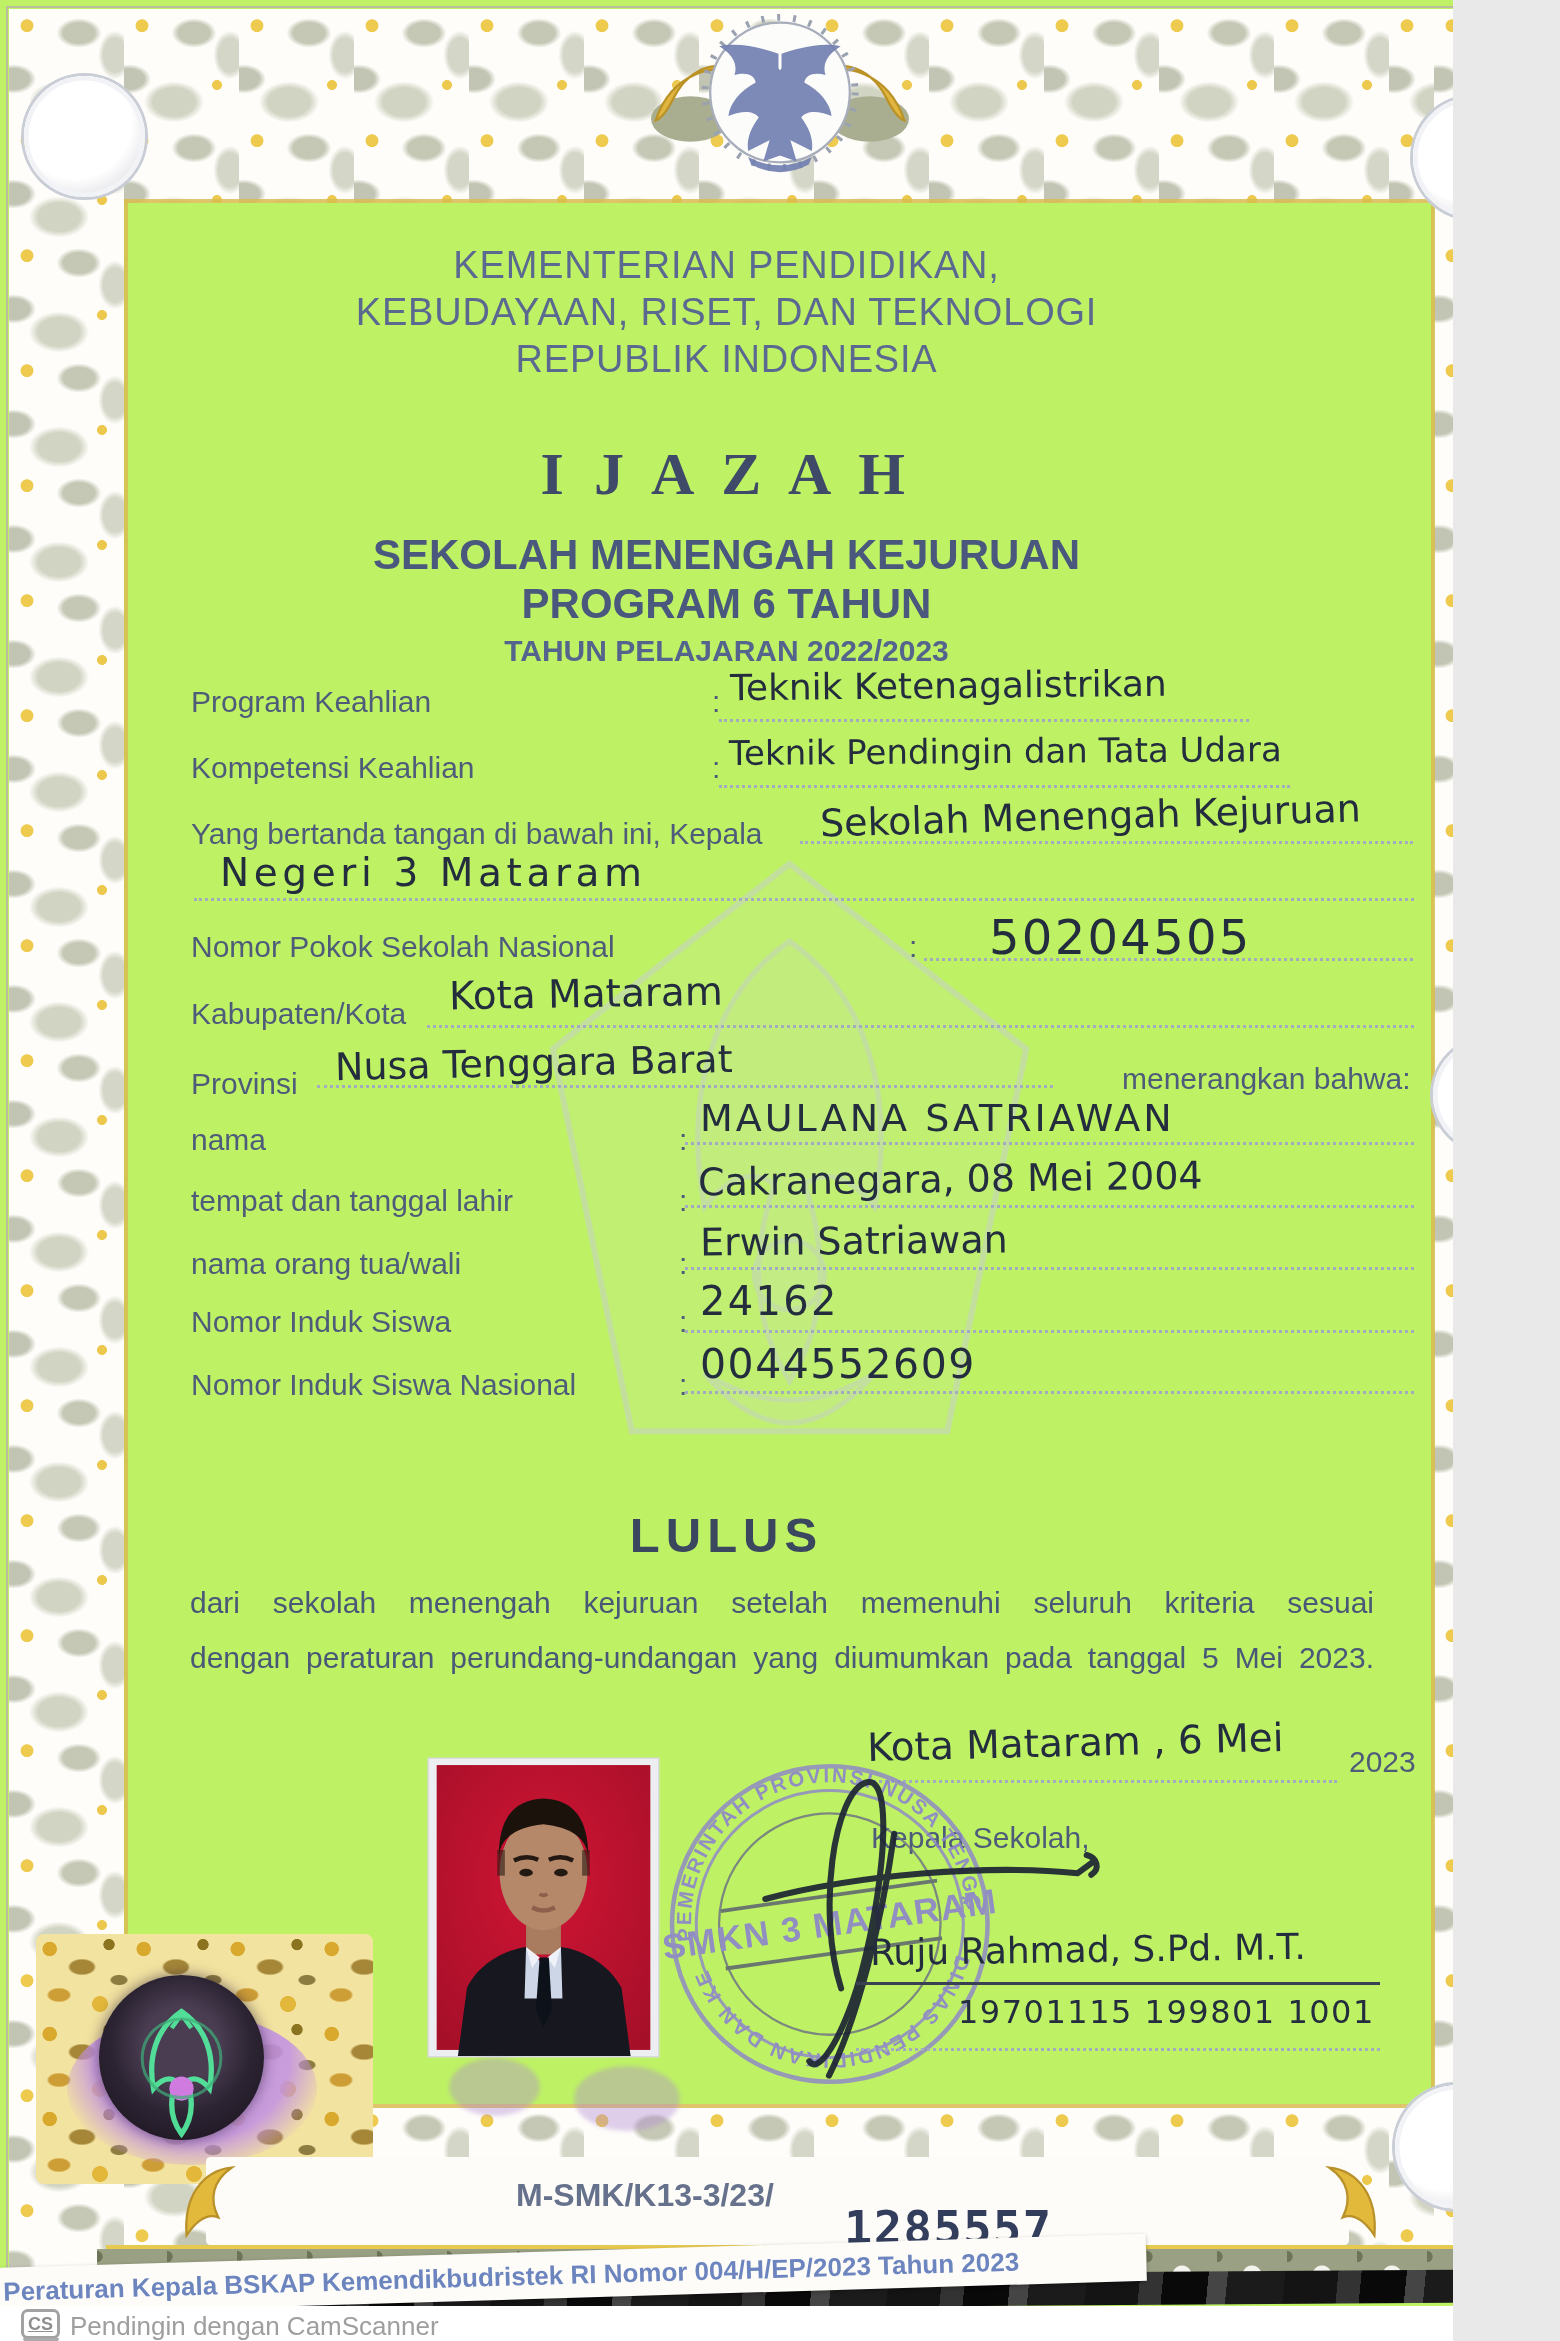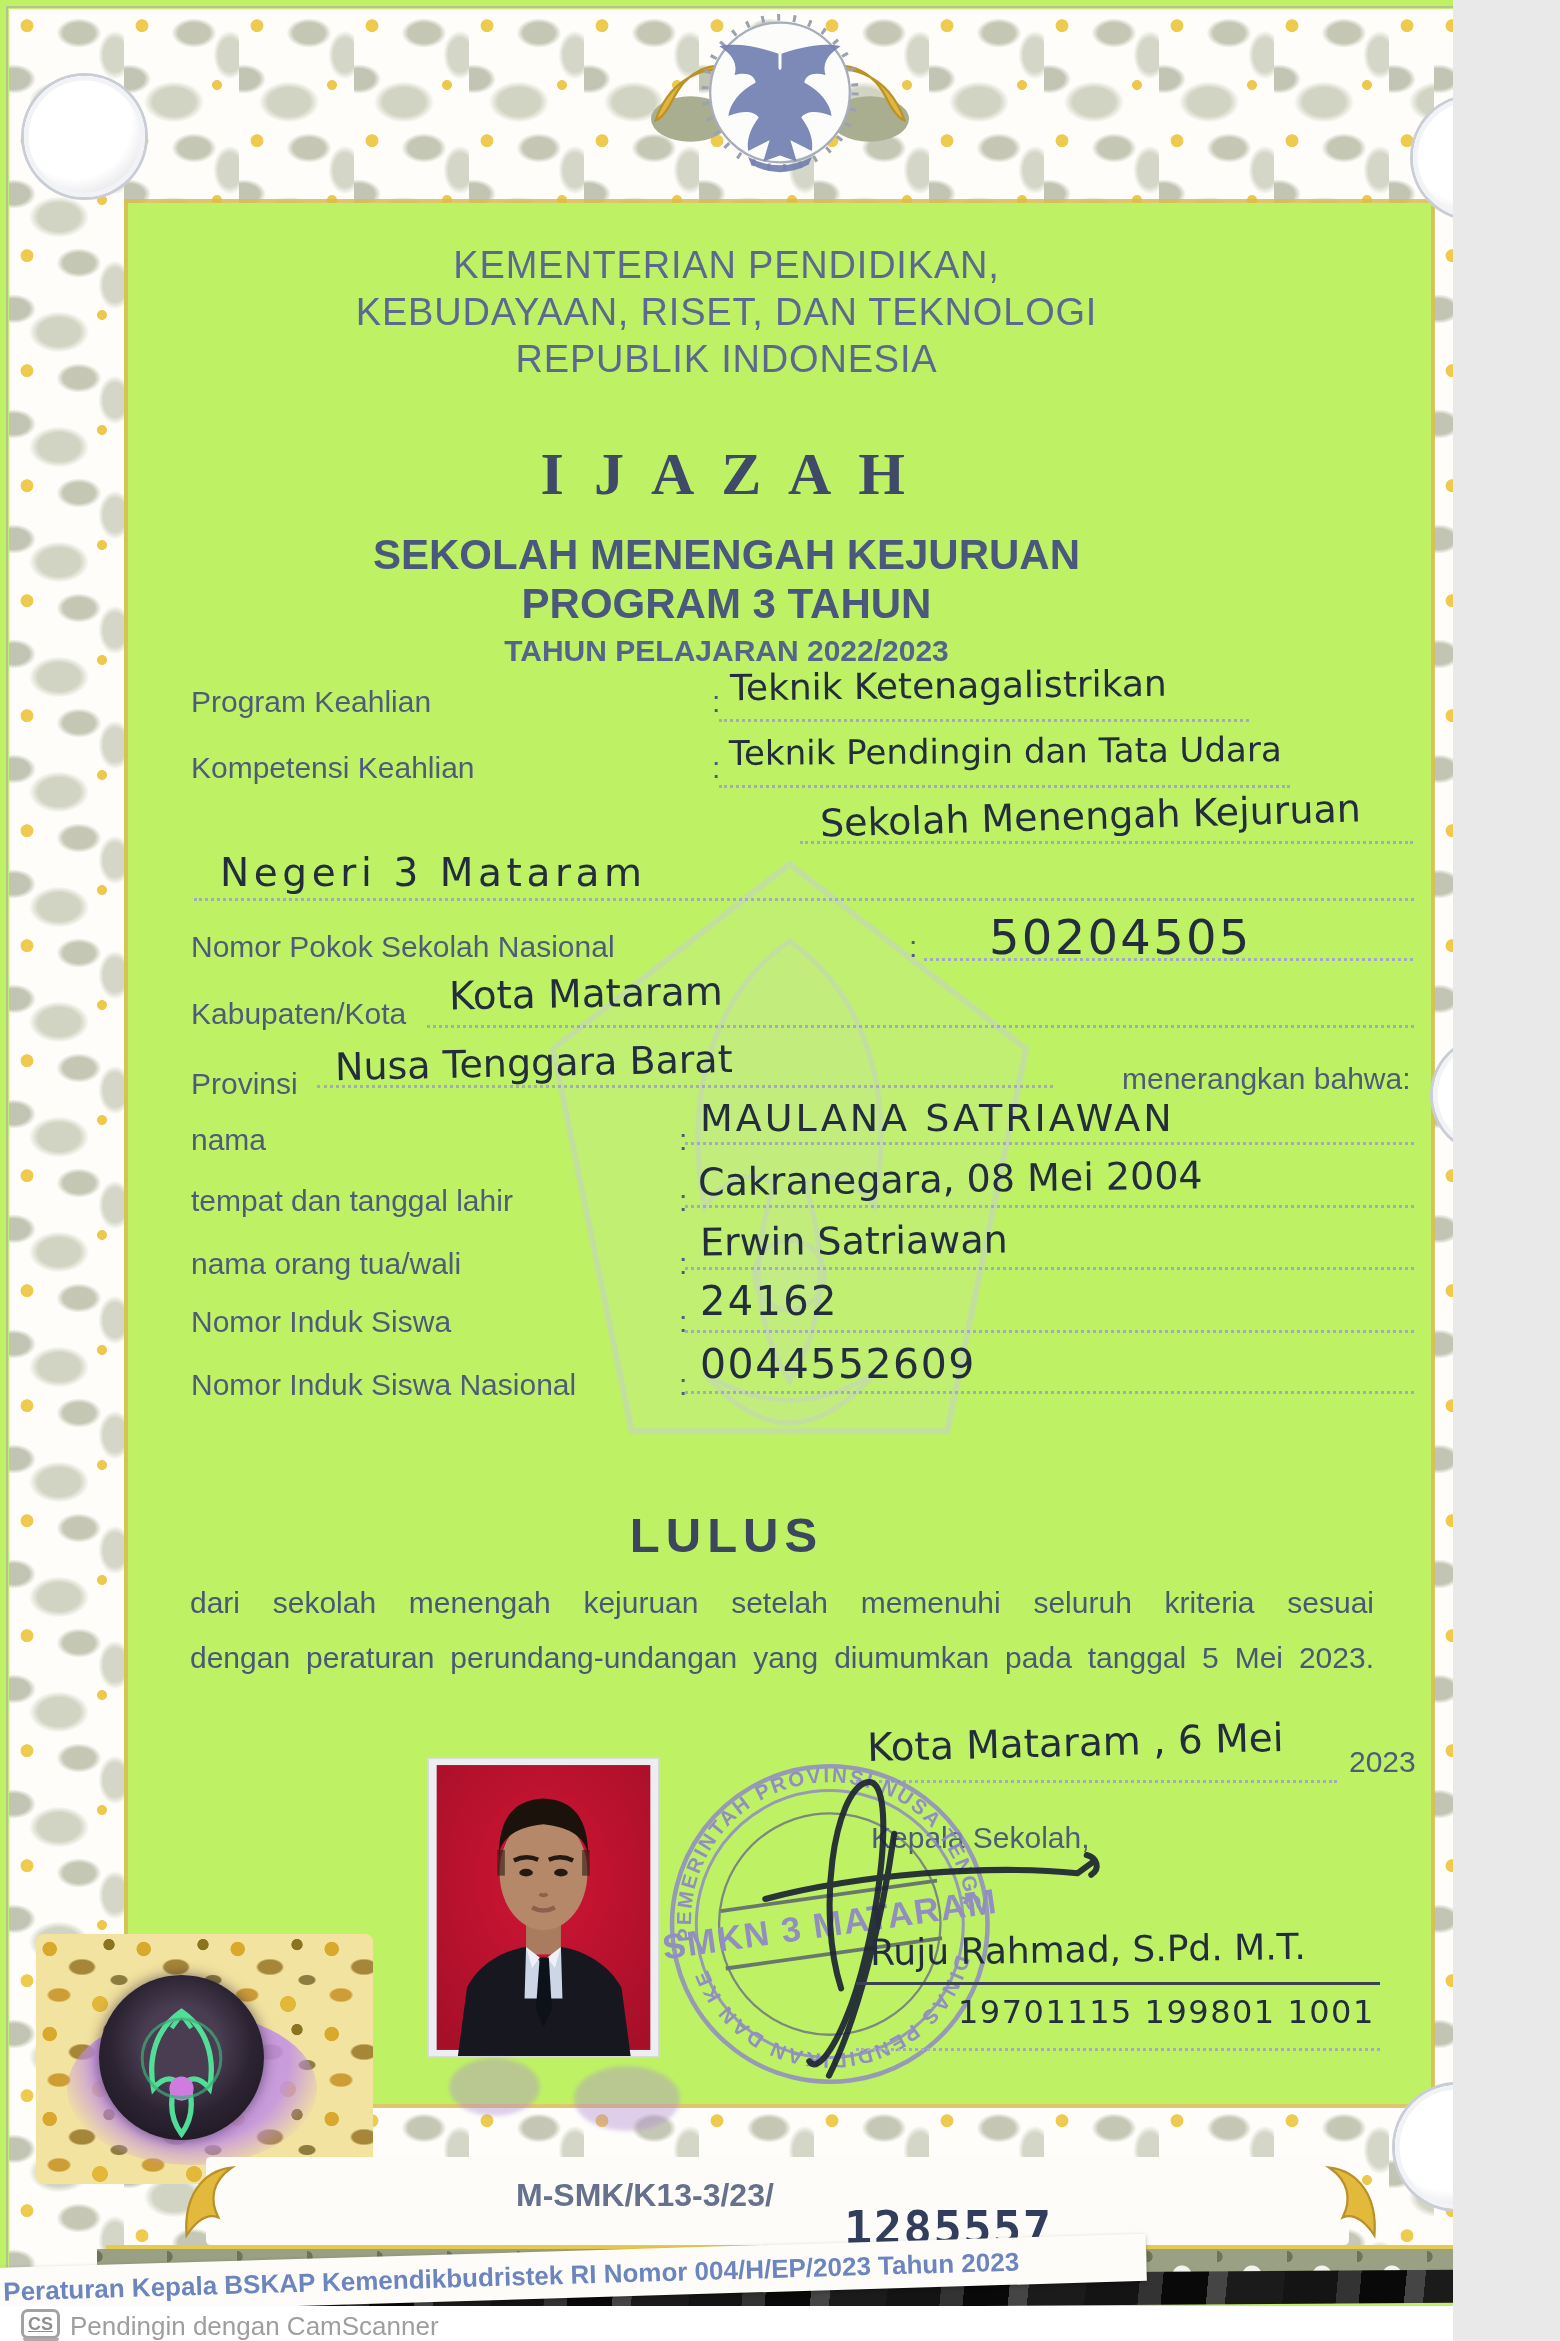--- a/index.html
+++ b/index.html
@@ -112,33 +112,34 @@
     </g>
   </svg>
 
   <div class="abs ministry" style="top:244px;">KEMENTERIAN PENDIDIKAN,</div>
   <div class="abs ministry" style="top:291px;">KEBUDAYAAN, RISET, DAN TEKNOLOGI</div>
   <div class="abs ministry" style="top:338px;">REPUBLIK INDONESIA</div>
 
   <div class="abs title-serif" style="top:440px;">I J A Z A H</div>
 
   <div class="abs school-bold" style="top:531px;">SEKOLAH MENENGAH KEJURUAN</div>
-  <div class="abs school-bold" style="top:580px;">PROGRAM 3 TAHUN</div>
+  <div class="abs school-bold" style="top:580px;">PROGRAM 6 TAHUN</div>
   <div class="abs year-line" style="top:634px;">TAHUN PELAJARAN 2022/2023</div>
 
   <div class="abs lbl" style="left:191px;top:685px;">Program Keahlian</div>
   <div class="abs lbl" style="left:712px;top:685px;">:</div>
   <div class="abs hand" style="left:730px;top:665px;transform:rotate(-.6deg);font-size:36px;">Teknik Ketenagalistrikan</div>
   <div class="abs dotline" style="left:719px;top:719px;width:530px;"></div>
 
   <div class="abs lbl" style="left:191px;top:751px;">Kompetensi Keahlian</div>
   <div class="abs lbl" style="left:712px;top:751px;">:</div>
   <div class="abs hand" style="left:729px;top:731px;transform:rotate(-.4deg);font-size:34px;">Teknik Pendingin dan Tata Udara</div>
   <div class="abs dotline" style="left:719px;top:785px;width:571px;"></div>
 
+  <div class="abs lbl" style="left:191px;top:817px;">Yang bertanda tangan di bawah ini, Kepala</div>
   <div class="abs hand" style="left:820px;top:794px;transform:rotate(-1.6deg);font-size:38px;">Sekolah Menengah Kejuruan</div>
   <div class="abs dotline" style="left:800px;top:841px;width:613px;"></div>
   <div class="abs hand" style="left:220px;top:850px;font-size:39px;letter-spacing:4.6px;">Negeri 3 Mataram</div>
   <div class="abs dotline" style="left:194px;top:898px;width:1220px;"></div>
 
   <div class="abs lbl" style="left:191px;top:930px;">Nomor Pokok Sekolah Nasional</div>
   <div class="abs lbl" style="left:909px;top:930px;">:</div>
   <div class="abs hand" style="left:989px;top:909px;font-size:48px;letter-spacing:2.3px;">50204505</div>
   <div class="abs dotline" style="left:924px;top:958px;width:489px;"></div>
 

